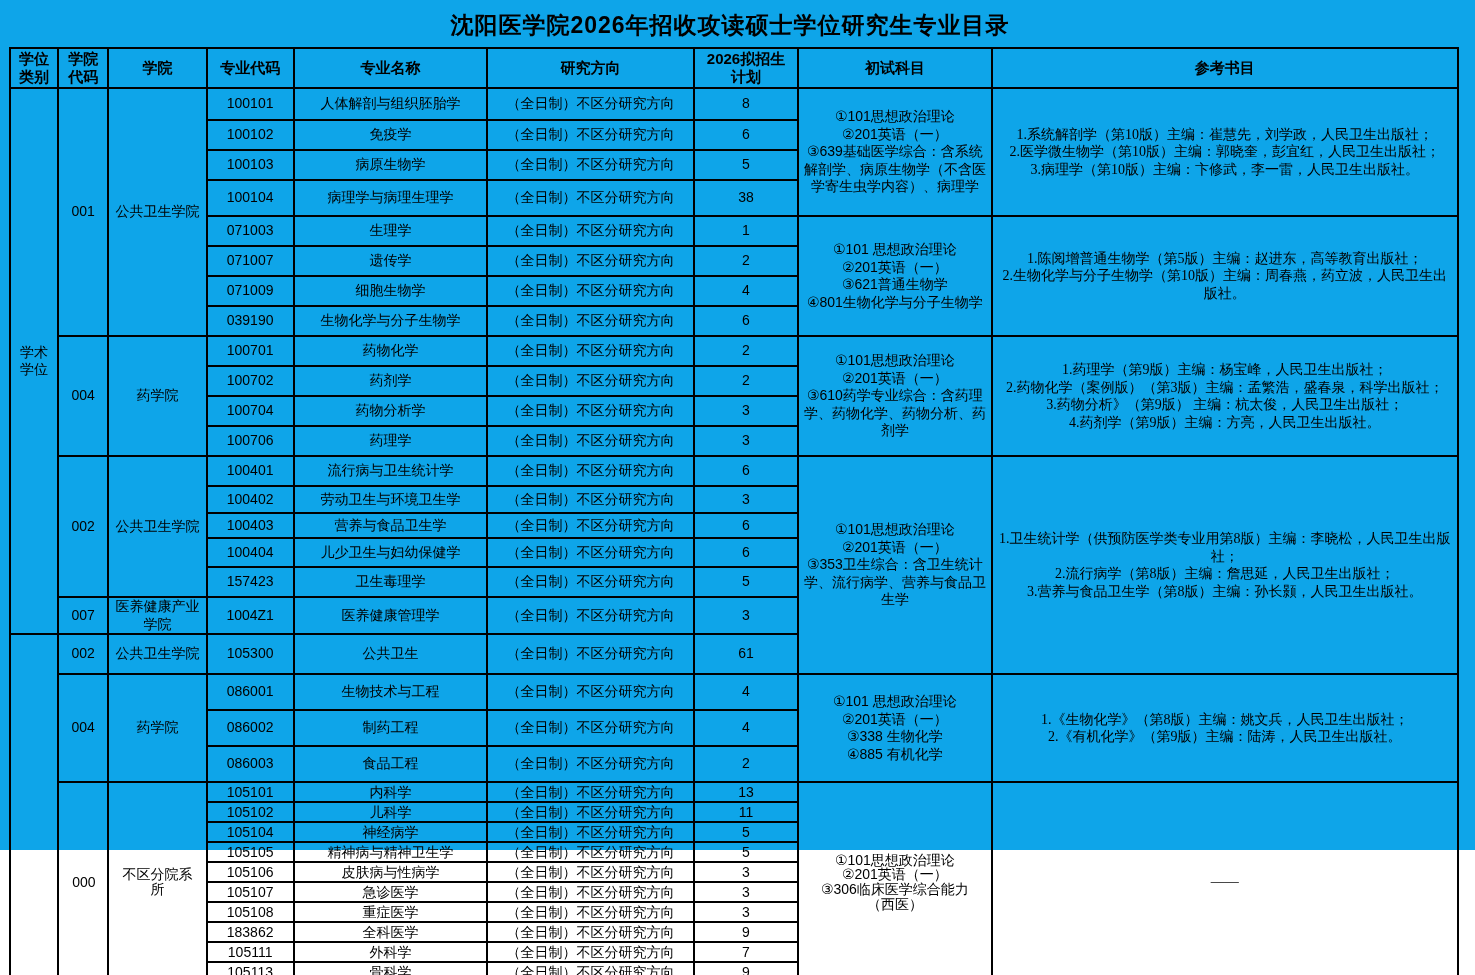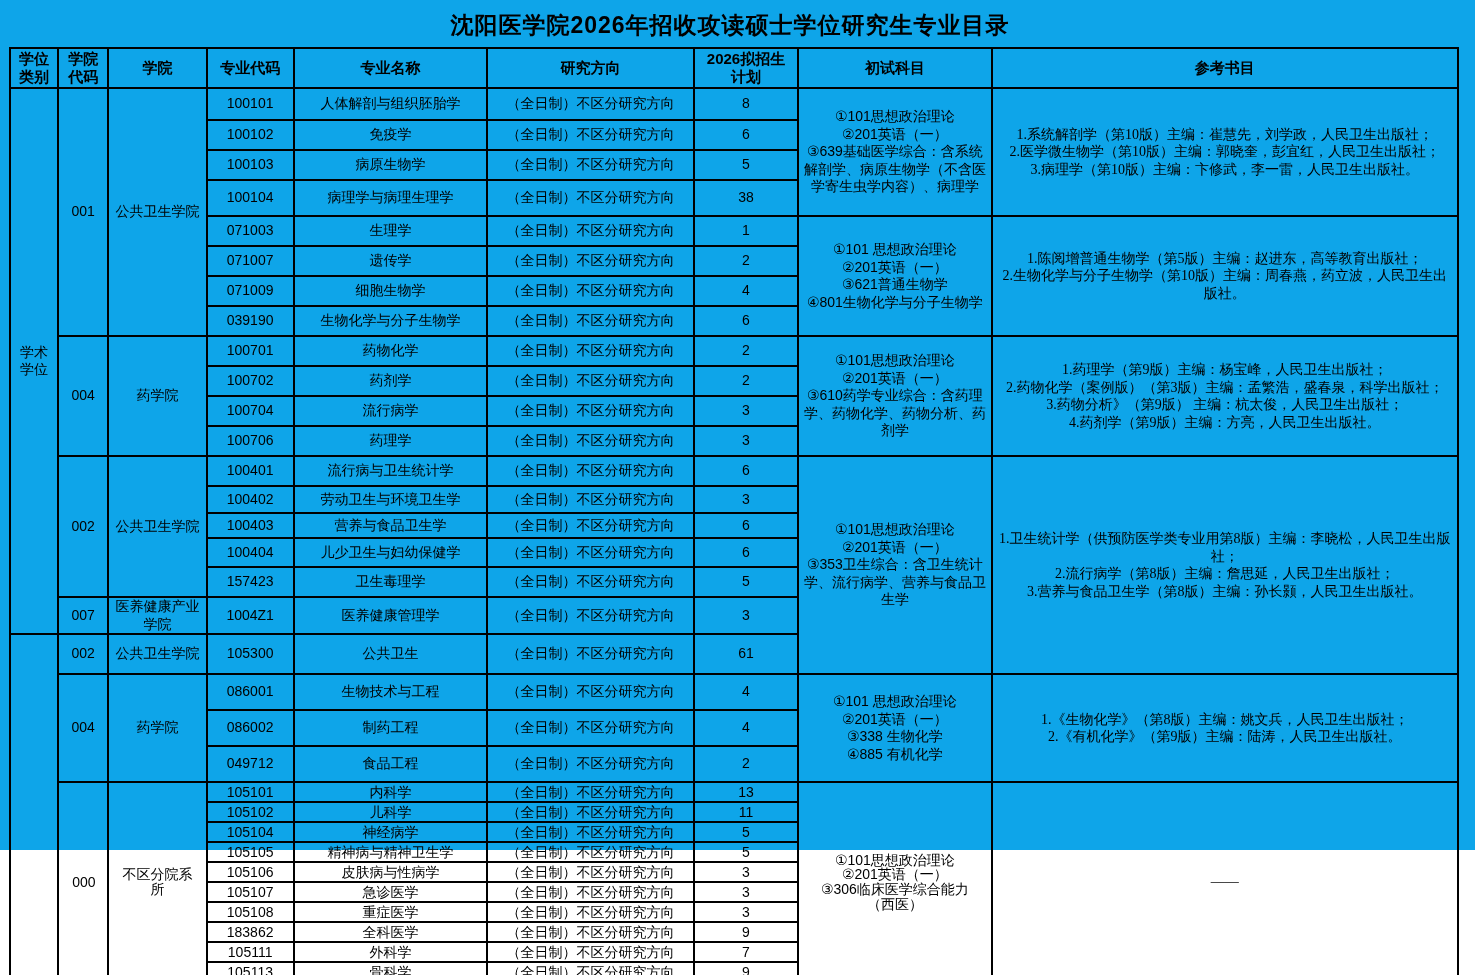--- a/index.html
+++ b/index.html
@@ -168,21 +168,21 @@
 4.药剂学（第9版）主编：方亮，人民卫生出版社。</td>
     </tr>
     <tr class="h30">
       <td>100702</td>
       <td>药剂学</td>
       <td>（全日制）不区分研究方向</td>
       <td>2</td>
     </tr>
     <tr class="h30">
       <td>100704</td>
-      <td>流行病学</td>
+      <td>药物分析学</td>
       <td>（全日制）不区分研究方向</td>
       <td>3</td>
     </tr>
     <tr class="h30">
       <td>100706</td>
       <td>药理学</td>
       <td>（全日制）不区分研究方向</td>
       <td>3</td>
     </tr>
 
@@ -258,21 +258,21 @@
       <td rowspan="3" class="left refs">1.《生物化学》（第8版）主编：姚文兵，人民卫生出版社；
 2.《有机化学》（第9版）主编：陆涛，人民卫生出版社。</td>
     </tr>
     <tr class="h36">
       <td>086002</td>
       <td>制药工程</td>
       <td>（全日制）不区分研究方向</td>
       <td>4</td>
     </tr>
     <tr class="h36">
-      <td>049712</td>
+      <td>086003</td>
       <td>食品工程</td>
       <td>（全日制）不区分研究方向</td>
       <td>2</td>
     </tr>
 
     <tr class="h20">
       <td rowspan="10">000</td>
       <td rowspan="10">不区分院系所</td>
       <td>105101</td>
       <td>内科学</td>

